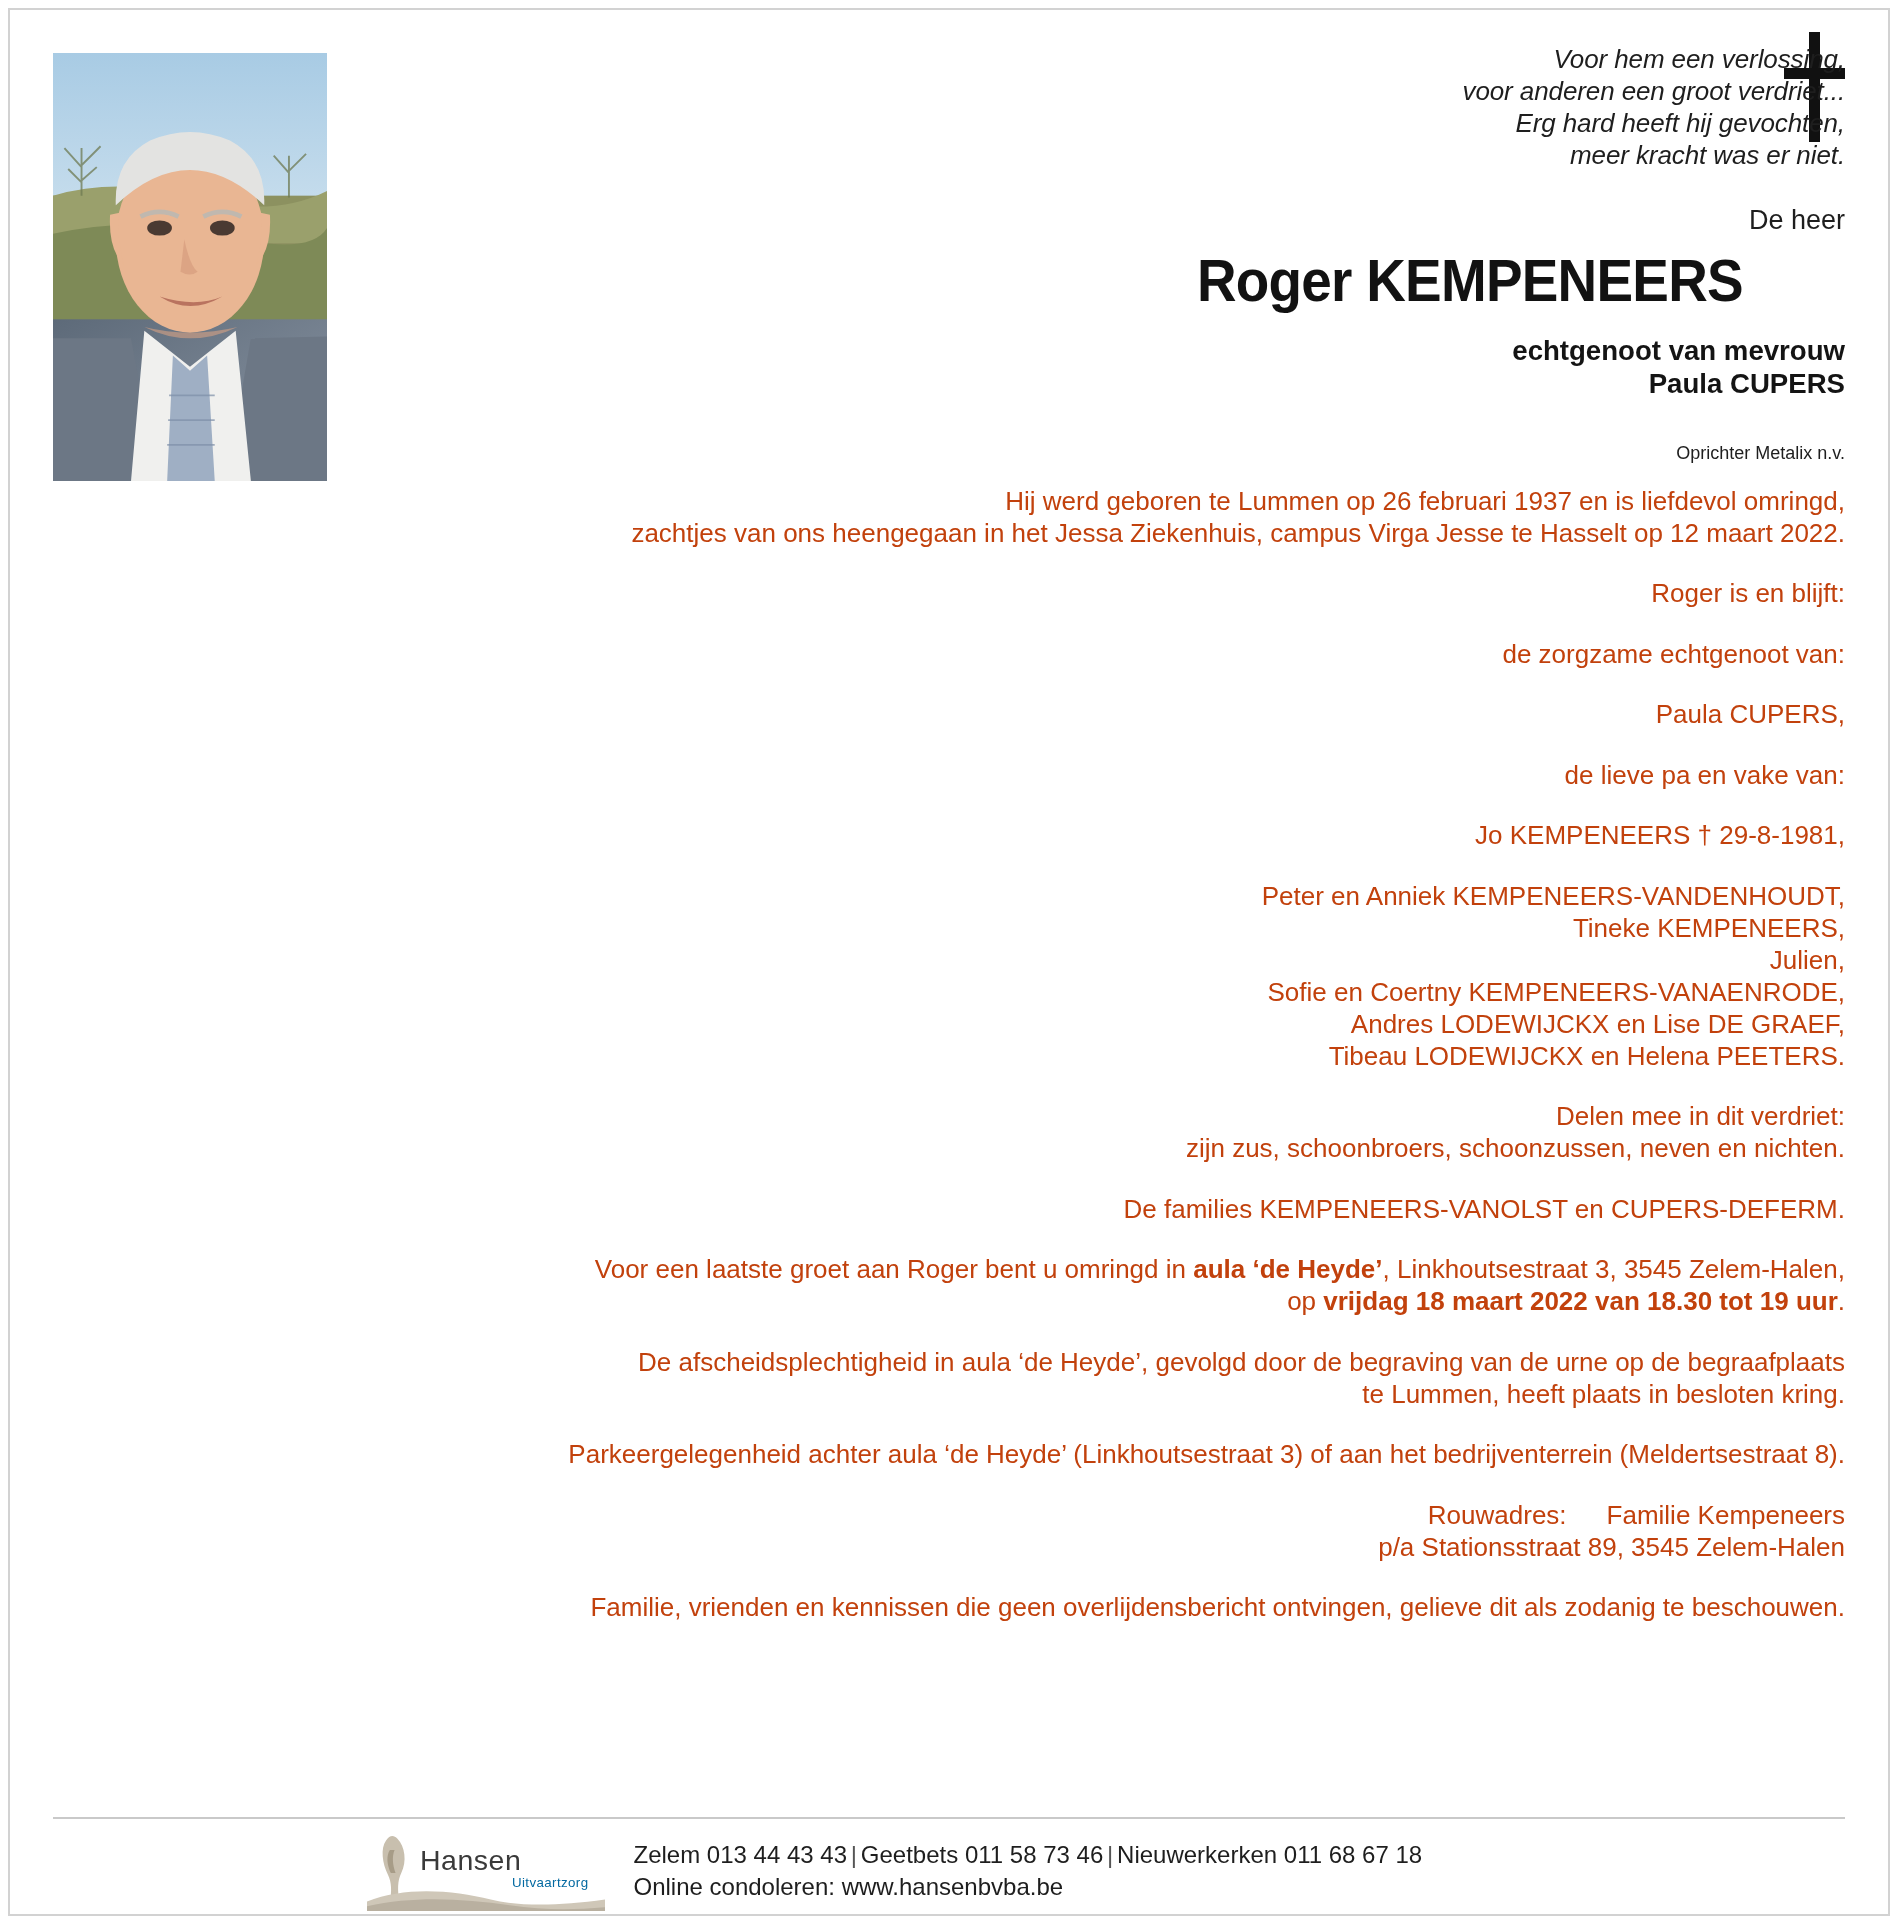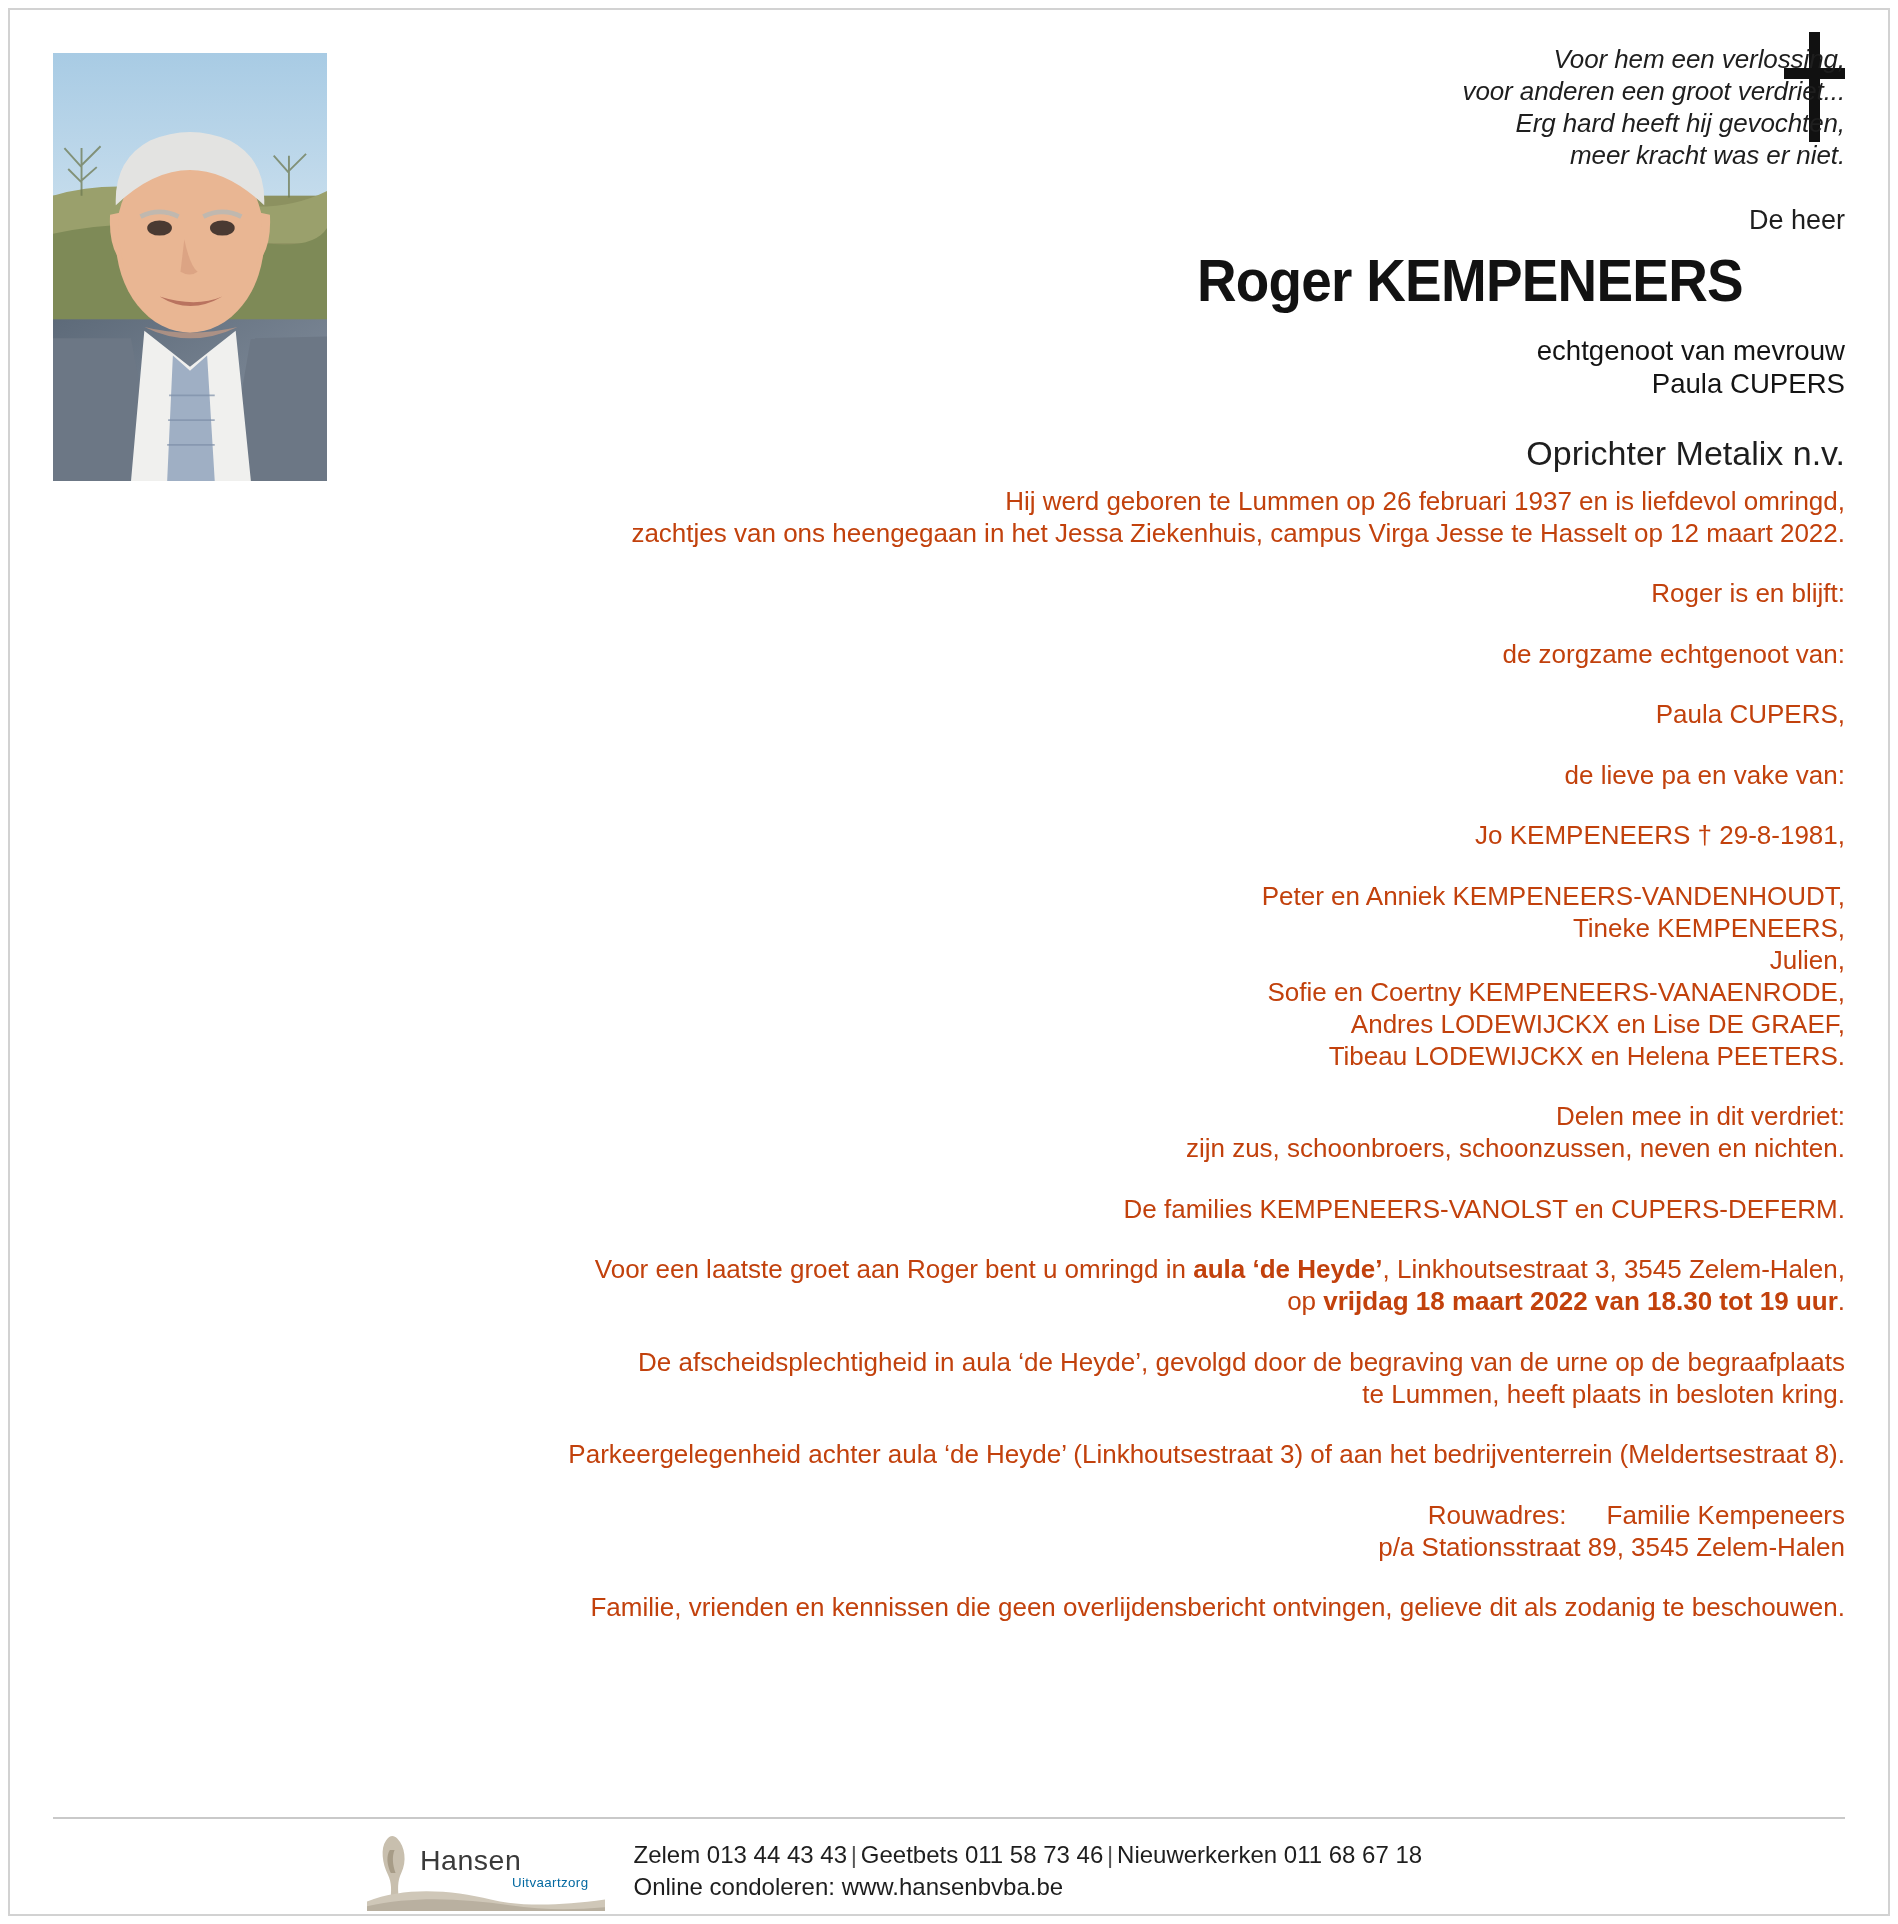--- a/index.html
+++ b/index.html
@@ -76,26 +76,26 @@
     font-weight: bold;
     letter-spacing: -0.8px;
     color: #121212;
     transform: scaleX(0.93);
     transform-origin: left center;
   }
   .spouse {
     margin-top: 21px;
     font-size: 27.6px;
     line-height: 33px;
-    font-weight: normal;
+    font-weight: bold;
     color: #141414;
   }
   .occupation {
     margin-top: 38px;
-    font-size: 34px;
+    font-size: 18px;
     line-height: 30px;
     color: #1e1e1e;
   }
 
   .cross {
     position: absolute;
     right: 53px;
     top: 32px;
     width: 61px;
     height: 110px;

